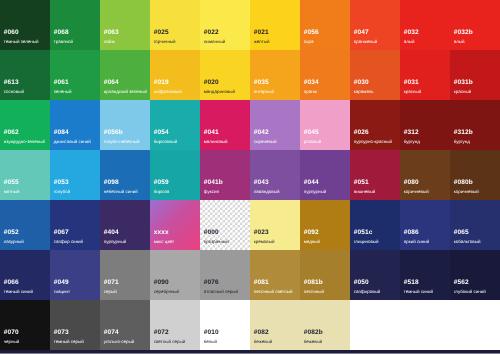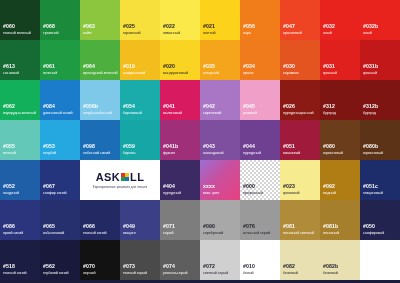--- a/index.html
+++ b/index.html
@@ -260,33 +260,20 @@
       <div class="nm">коричневый</div>
     </div>
     <div class="swatch lt" style="background: rgb(31, 95, 168);">
       <div class="code">#052</div>
       <div class="nm">лазурный</div>
     </div>
     <div class="swatch lt" style="background: rgb(36, 53, 126);">
       <div class="code">#067</div>
       <div class="nm">сапфир синий</div>
     </div>
-    <div class="logo-cell">
-      <div class="logo-word">
-        <span>ASK</span>
-        <span class="logo-e">
-          <i></i>
-          <i></i>
-          <i></i>
-          <i></i>
-        </span>
-        <span>LL</span>
-      </div>
-      <div class="logo-tag">Корпоративные решения для печати</div>
-    </div>
     <div class="swatch lt" style="background: rgb(60, 42, 100);">
       <div class="code">#404</div>
       <div class="nm">пурпурный</div>
     </div>
     <div class="swatch lt grad-pink">
       <div class="code">xxxx</div>
       <div class="nm">микс цвет</div>
     </div>
     <div class="swatch dk checker">
       <div class="code">#000</div>

